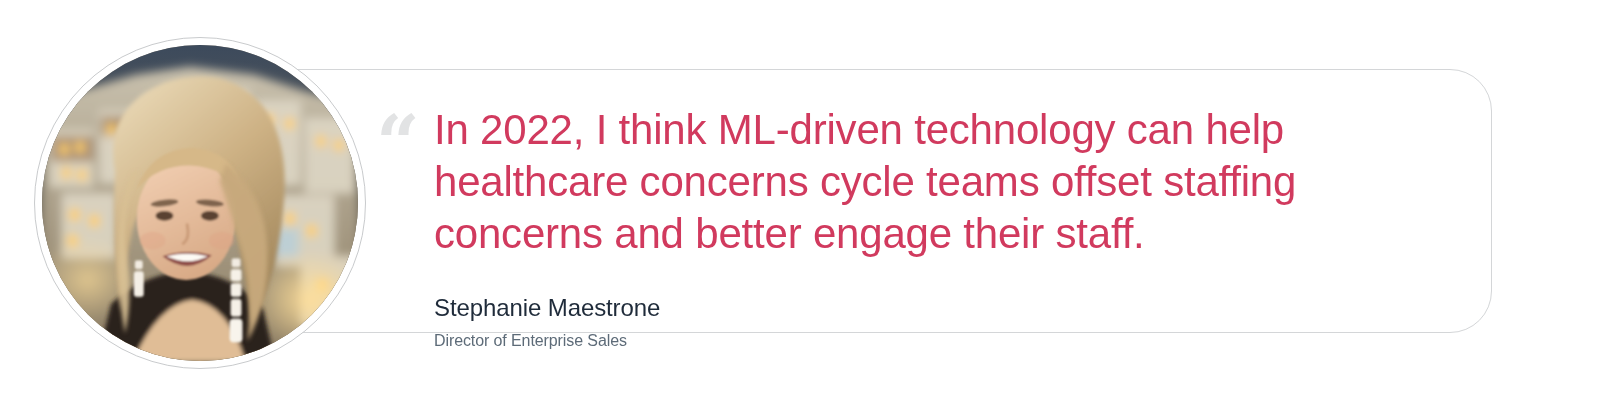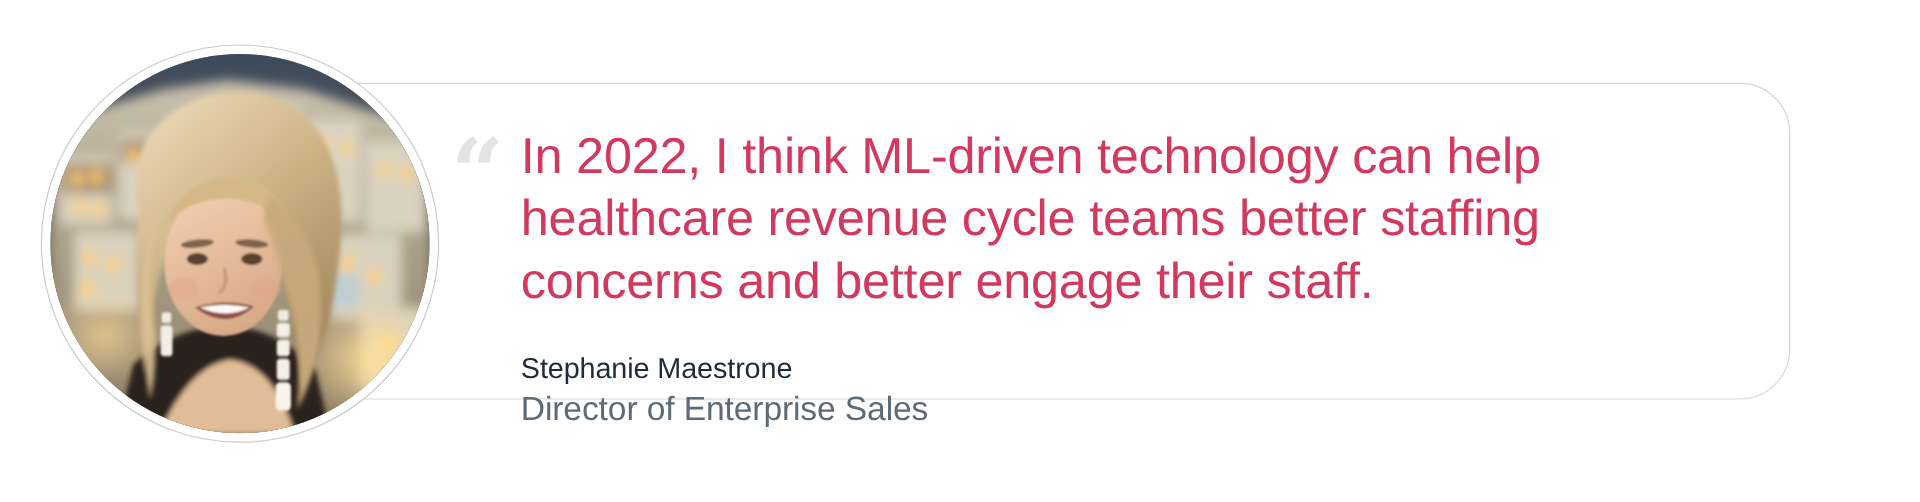--- a/index.html
+++ b/index.html
@@ -74,21 +74,21 @@
     font-family:"Liberation Sans", sans-serif;
     font-size:24px;
     line-height:32px;
     font-weight:400;
     color:#1f2b3a;
     letter-spacing:-0.1px;
   }
 
   .author-title {
     font-family:"Liberation Sans", sans-serif;
-    font-size:28px;
+    font-size:16px;
     line-height:34px;
     font-weight:400;
     color:#5d6b78;
     letter-spacing:-0.1px;
   }
 
   
   .avatar {
     position:absolute;
     left:34px;
@@ -116,21 +116,21 @@
 </head>
 <body>
 
 <div class="stage">
 
   <div class="testimonial-card"></div>
 
   <div class="quote-block">
     <span class="quote-mark">“</span>
     <div class="quote-text">In 2022, I think ML-driven technology can help
-healthcare revenue cycle teams better staffing
+healthcare concerns cycle teams offset staffing
 concerns and better engage their staff.</div>
   </div>
 
   <div class="attribution">
     <div class="author-name">Stephanie Maestrone</div>
     <div class="author-title">Director of Enterprise Sales</div>
   </div>
 
   <div class="avatar">
     <div class="avatar-photo">

